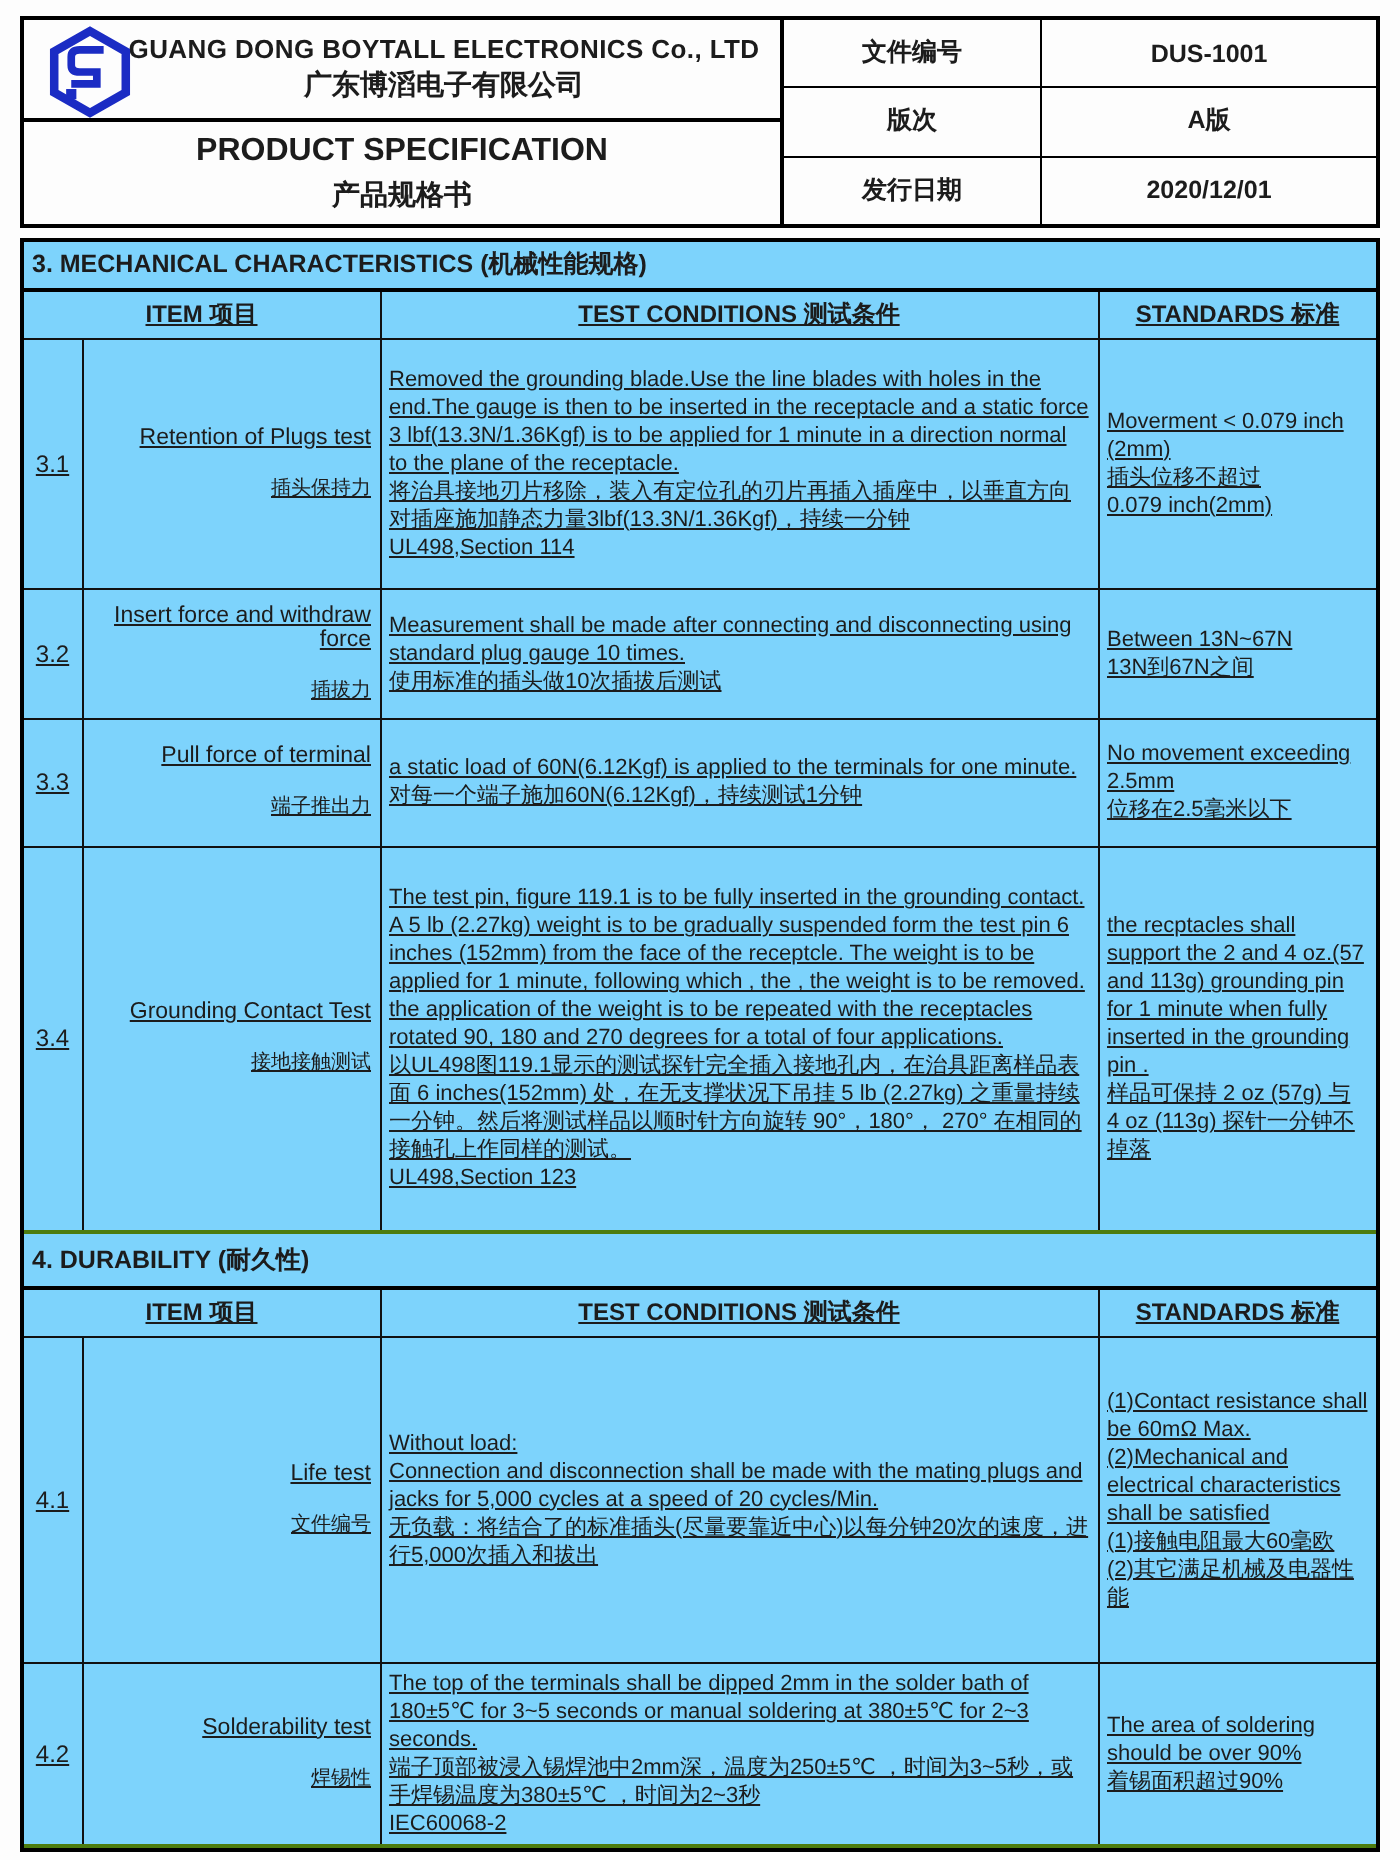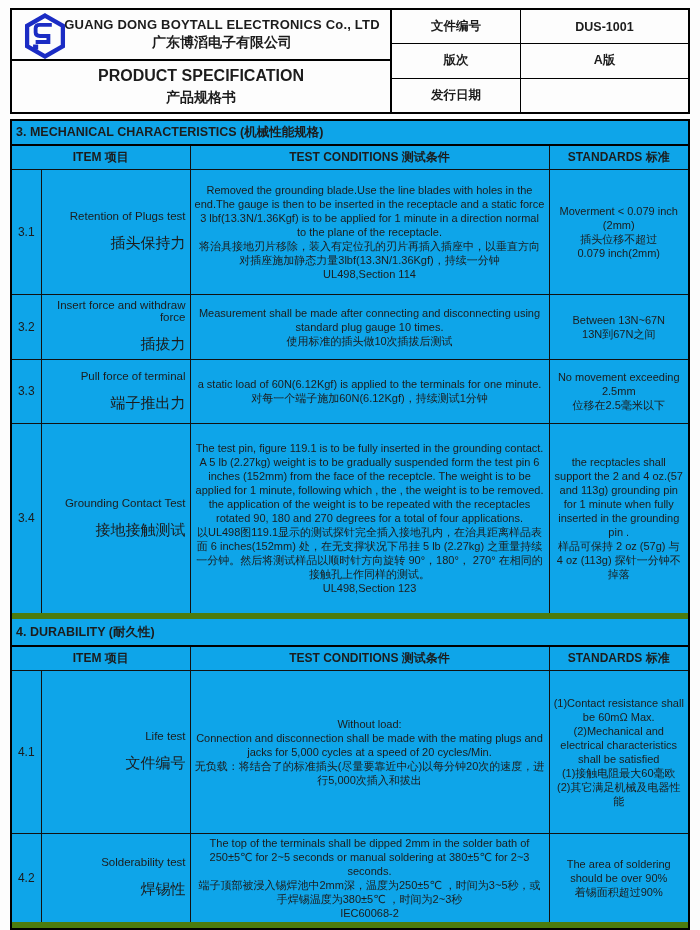--- a/index.html
+++ b/index.html
@@ -20,37 +20,37 @@
   .spec-cn { font-size:14px; font-weight:bold; margin-top:4px; }
   .hdr-right { flex:1; display:flex; flex-direction:column; }
   .meta-row { flex:1; display:flex; border-bottom:1.5px solid #000; }
   .meta-row:last-child { border-bottom:none; }
   .meta-label { width:129px; border-right:1.5px solid #000; display:flex; align-items:center;
                 justify-content:center; font-size:12.5px; font-weight:bold; }
   .meta-value { flex:1; display:flex; align-items:center; justify-content:center;
                 font-size:12.5px; font-weight:bold; white-space:pre; }
 
   
-  .main-box { width:680px; margin-top:5px; border:2px solid #000; background:#0ea5e9; }
+  .main-box { width:680px; margin-top:5px; border:2px solid #000; background:#7dd3fc; }
   .section-title { display:flex; align-items:center; padding-left:4px;
                    font-weight:bold; font-size:12.5px; }
   .st3 { height:23px; }
   .st4 { height:26px; }
 
   table { width:100%; border-collapse:collapse; table-layout:fixed;
-          border-top:2px solid #000; border-bottom:6px solid #4d7c0f; }
+          border-top:2px solid #000; border-bottom:2px solid #4d7c0f;text-decoration:underline; }
   col.c-no { width:29px; } col.c-item { width:149px; } col.c-cond { width:359px; } col.c-std { width:139px; }
   th { border:1.5px solid #111; font-size:12px; font-weight:bold; height:24px; text-align:center; }
-  td { border:1.5px solid #111; vertical-align:middle; padding:2px 4px;text-align:center; }
+  td { border:1.5px solid #111; vertical-align:middle; padding:2px 4px; }
   th:first-child, td:first-child { border-left:none; }
   th:last-child, td:last-child { border-right:none; }
   .num { text-align:center; font-size:12px; }
   .item { text-align:right; }
   .item .en { display:block; font-size:11.5px; }
-  .item .cn { display:block; font-size:15px; margin-top:12px; }
+  .item .cn { display:block; font-size:10px; margin-top:12px; }
   .cond, .std { font-size:11px; line-height:14px; white-space:pre-line; }
   .rh1 { height:125px; } .rh2 { height:65px; } .rh3 { height:64px; }
   .rh4 { height:193px; } .rh5 { height:163px; } .rh6 { height:92px; }
 </style>
 </head>
 <body>
 
 <div class="page">
 
   <div class="hdr">
@@ -73,20 +73,21 @@
       <div class="meta-row">
         <div class="meta-label">文件编号</div>
         <div class="meta-value">DUS-1001</div>
       </div>
       <div class="meta-row">
         <div class="meta-label">版次</div>
         <div class="meta-value">A版</div>
       </div>
       <div class="meta-row">
         <div class="meta-label">发行日期</div>
+        <div class="meta-value">2020/12/01</div>
       </div>
     </div>
   </div>
 
   <div class="main-box">
 
     <div class="section-title st3">3. MECHANICAL CHARACTERISTICS (机械性能规格)</div>
 
     <table>
       <colgroup>
@@ -179,21 +180,21 @@
 (2)Mechanical and electrical characteristics shall be satisfied
 (1)接触电阻最大60毫欧
 (2)其它满足机械及电器性能</td>
       </tr>
       <tr class="rh6">
         <td class="num">4.2</td>
         <td class="item">
           <span class="en">Solderability test</span>
           <span class="cn">焊锡性</span>
         </td>
-        <td class="cond">The top of the terminals shall be dipped 2mm in the solder bath of 250±5℃ for 2~5 seconds or manual soldering at 380±5℃ for 2~3 seconds.
+        <td class="cond">The top of the terminals shall be dipped 2mm in the solder bath of 180±5℃ for 3~5 seconds or manual soldering at 380±5℃ for 2~3 seconds.
 端子顶部被浸入锡焊池中2mm深，温度为250±5℃ ，时间为3~5秒，或手焊锡温度为380±5℃ ，时间为2~3秒
 IEC60068-2</td>
         <td class="std">The area of soldering should be over 90%
 着锡面积超过90%</td>
       </tr>
     </tbody>
       </table>
 
   </div>
 </div>

